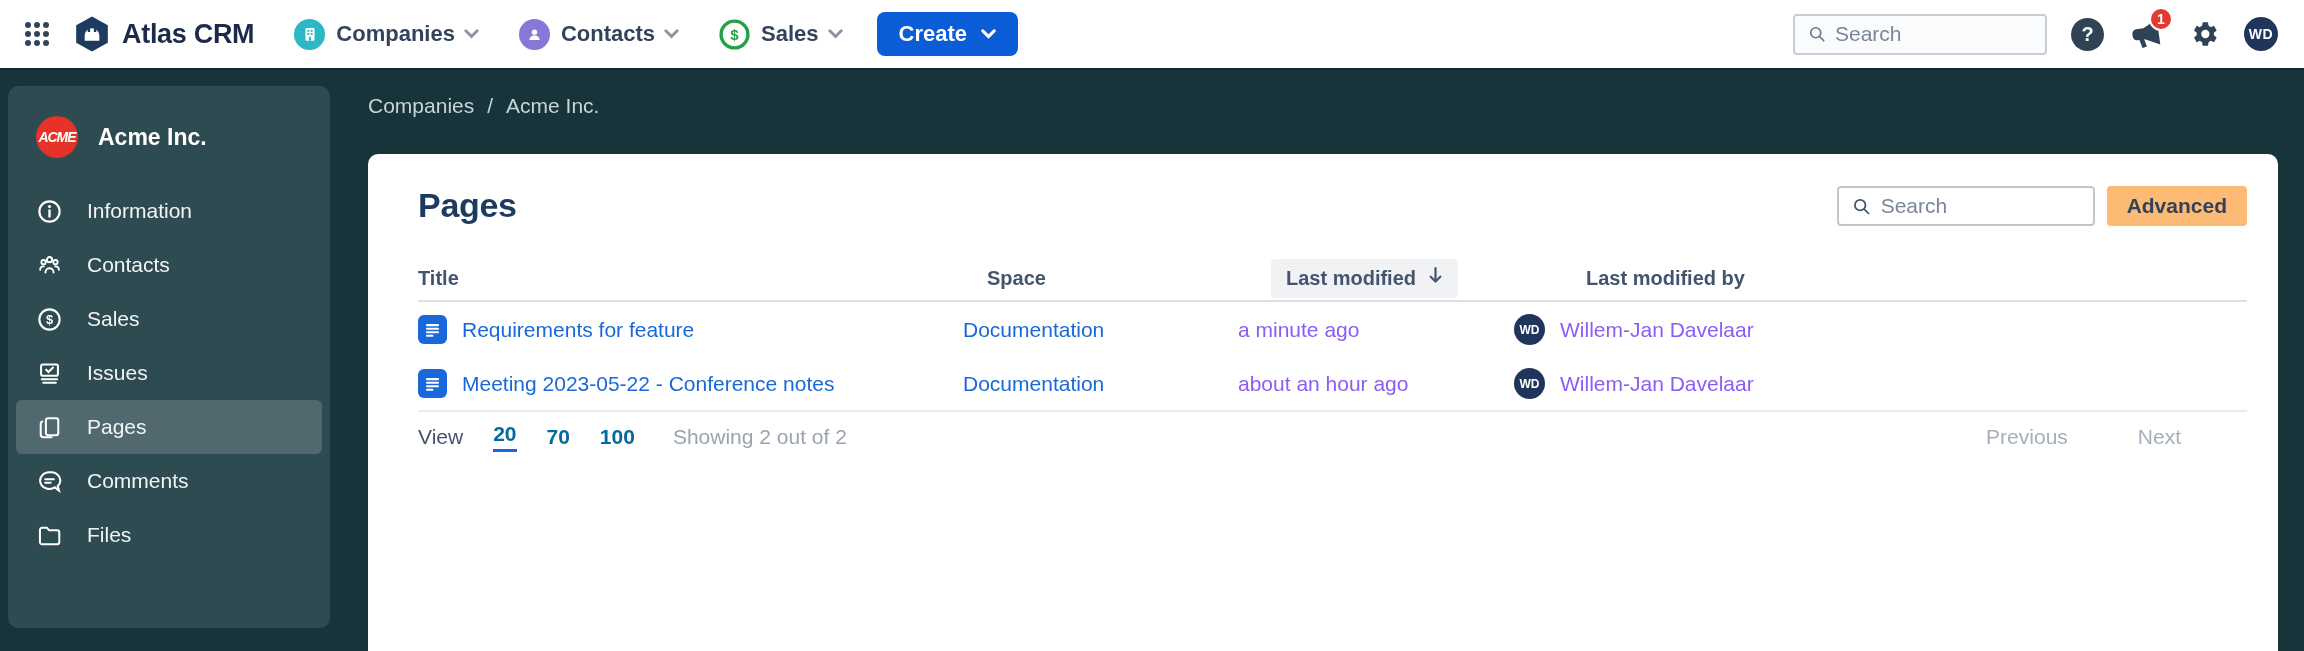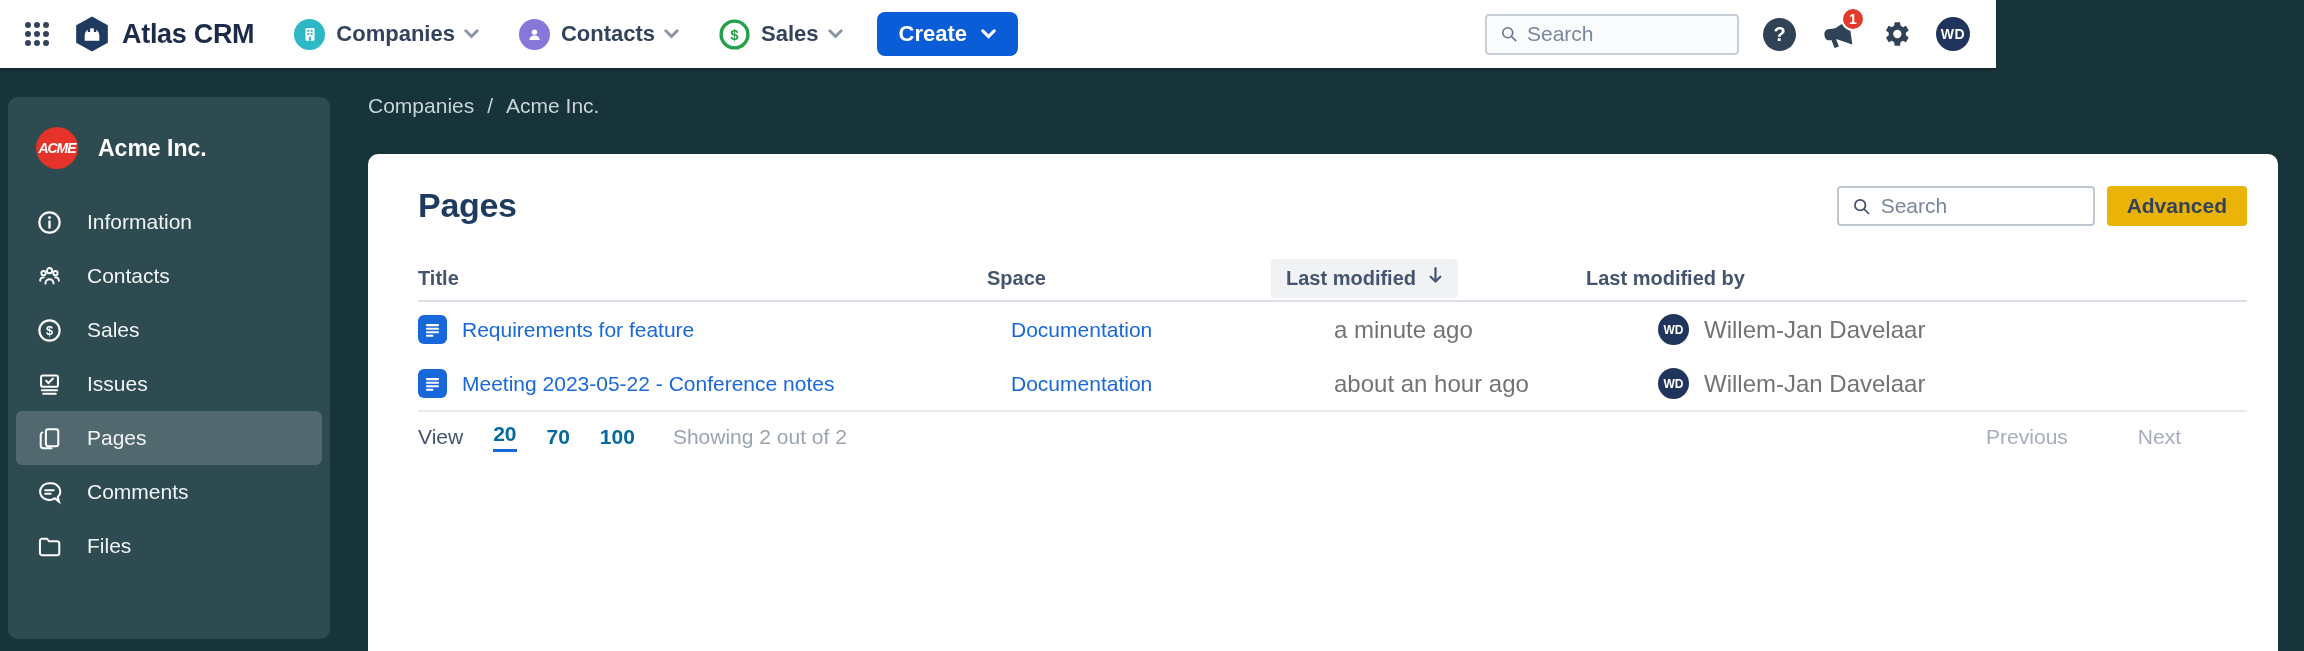--- a/index.html
+++ b/index.html
@@ -1,20 +1,20 @@
 <!DOCTYPE html>
 <html><head>
 <meta charset="utf-8">
 <style>
   * { margin:0; padding:0; box-sizing:border-box; }
   html,body { width:2304px; height:651px; overflow:hidden; }
   body { font-family:"Liberation Sans", sans-serif; background:#17343B; position:relative; }
 
   
-  .navbar { position:absolute; top:0; left:0; width:1996px; height:70px; background:#fff;
+  .navbar { position:absolute; top:0; left:0; width:2304px; height:70px; background:#fff;
             display:flex; align-items:center; padding:0 26px 0 24px; border-bottom:2px solid #10282e; }
   .appswitcher { width:26px; height:26px; cursor:pointer; }
   .brand { display:flex; align-items:center; margin-left:22px; }
   .brand-title { font-size:27px; font-weight:700; color:#1C2B4A; margin-left:10px; letter-spacing:-0.3px; }
   .nav-menu { display:flex; align-items:center; margin-left:40px; cursor:pointer; }
   .nav-menu .circ { width:31px; height:31px; border-radius:50%; display:flex; align-items:center; justify-content:center; }
   .nav-menu .lbl { font-size:22px; font-weight:600; color:#33435C; margin:0 9px 0 11px; }
   .circ-companies { background:#2CB8C4; }
   .circ-contacts { background:#8777D9; }
   .circ-sales { background:#fff; }
@@ -33,21 +33,21 @@
   .badge { position:absolute; top:-9px; right:-9px; min-width:24px; height:24px; border-radius:12px;
            background:#E23B2E; border:2px solid #fff; color:#fff; font-size:14px; font-weight:700;
            display:flex; align-items:center; justify-content:center; padding:0 4px; }
   .gear-wrap { width:32px; height:32px; cursor:pointer; }
   .avatar-nav { width:34px; height:34px; border-radius:50%; background:#20355C; color:#fff;
                 font-size:14px; font-weight:700; display:flex; align-items:center; justify-content:center;
                 letter-spacing:.5px; cursor:pointer; }
 
   
   .sidebar { position:absolute; left:8px; top:86px; width:322px; height:542px;
-             background:#2E4B51; border-radius:10px; padding:22px 8px;margin-top:11px; }
+             background:#2E4B51; border-radius:10px; padding:22px 8px; }
   .company-head { display:flex; align-items:center; gap:20px; padding:8px 0 26px 20px; }
   .acme-logo { width:42px; height:42px; border-radius:50%; background:#E5332A; color:#fff;
                display:flex; align-items:center; justify-content:center;
                font-size:14px; font-weight:700; font-style:italic; letter-spacing:-1px; overflow:hidden; }
   .company-name { color:#fff; font-size:23px; font-weight:700; }
   .side-item { display:flex; align-items:center; gap:24px; height:54px; padding-left:20px;
                border-radius:6px; color:#F1F4F5; font-size:21px; font-weight:500; cursor:pointer; }
   .side-item.active { background:rgba(255,255,255,0.17); }
   .side-item svg { flex:0 0 auto; }
 
@@ -58,37 +58,37 @@
   .breadcrumb .crumb-link { cursor:pointer; }
   .card { margin:36px 26px 0 38px; width:1910px; height:500px; background:#fff;
           border-radius:10px 10px 0 0; padding:32px 31px 0 50px; }
   .card-head { display:flex; align-items:flex-start; }
   .card-title { font-size:34px; font-weight:700; color:#1D3B5E; letter-spacing:-0.3px; }
   .card-head-right { margin-left:auto; display:flex; gap:12px; }
   .card-search { width:258px; height:40px; border:2px solid #C1C7D0; border-radius:4px; background:#fff;
                  display:flex; align-items:center; padding:0 12px; gap:9px; }
   .card-search input { border:none; outline:none; width:190px; font-size:21px; color:#33435C; font-family:inherit; }
   .card-search input::placeholder { color:#7A869A; }
-  .advanced-btn { height:40px; padding:0 20px; border:none; border-radius:4px; background:#eab308;
+  .advanced-btn { height:40px; padding:0 20px; border:none; border-radius:4px; background:#fdba74;
                   color:#32425B; font-size:21px; font-weight:600; font-family:inherit; cursor:pointer; }
 
   .tbl { margin-top:30px; }
   .tbl-row { display:grid; grid-template-columns:545px 275px 276px 1fr; align-items:center; }
   .tbl-head { height:46px; border-bottom:2px solid #DCE0E6;gap:24px; }
   .th { font-size:20px; font-weight:700; color:#44546F; cursor:pointer; }
   .th.plain { cursor:default; }
   .sort-pill { display:inline-flex; align-items:flex-start; gap:12px; background:#F1F2F4;
                border-radius:4px; padding:8px 15px; margin-left:-15px; }
-  .data-row { height:55px;gap:48px; }
+  .data-row { height:55px; }
   .data-row:last-of-type { border-bottom:2px solid #E8EAEE; }
   .cell-title { display:flex; align-items:center; gap:15px; }
   .doc-ic { width:29px; height:29px; border-radius:6px; background:#1868DB;
             display:flex; align-items:center; justify-content:center; }
   .link { color:#1868DB; font-size:21px; cursor:pointer; }
-  .cell-text { color:#737373; font-size:24px; }
+  .cell-text { color:#8b5cf6; font-size:21px; }
   .cell-by { display:flex; align-items:center; gap:15px; }
   .avatar-sm { width:31px; height:31px; border-radius:50%; background:#20355C; color:#fff;
                font-size:12px; font-weight:700; display:flex; align-items:center; justify-content:center; }
 
   .pager { display:flex; align-items:center; margin-top:2px; height:46px; font-size:21px; }
   .pager .view-lbl { color:#44546F; margin-right:30px; }
   .pager .size { color:#0369a1; font-weight:600; margin-right:30px; cursor:pointer; }
   .pager .size.active { font-weight:700; border-bottom:3px solid #1868DB; padding-bottom:3px; }
   .pager .showing { color:#9AA3B0; margin-left:8px; }
   .pager-right { margin-left:auto; display:flex; gap:70px; padding-right:66px; color:#A6AEBB; }

